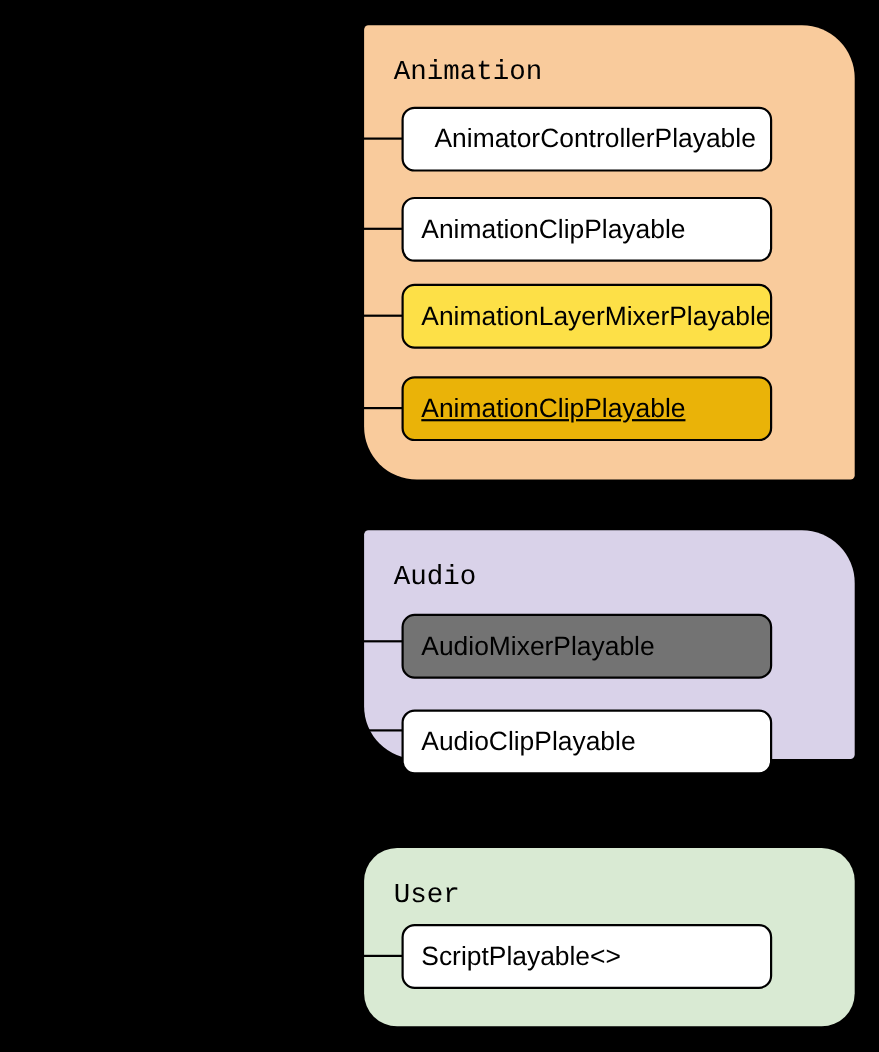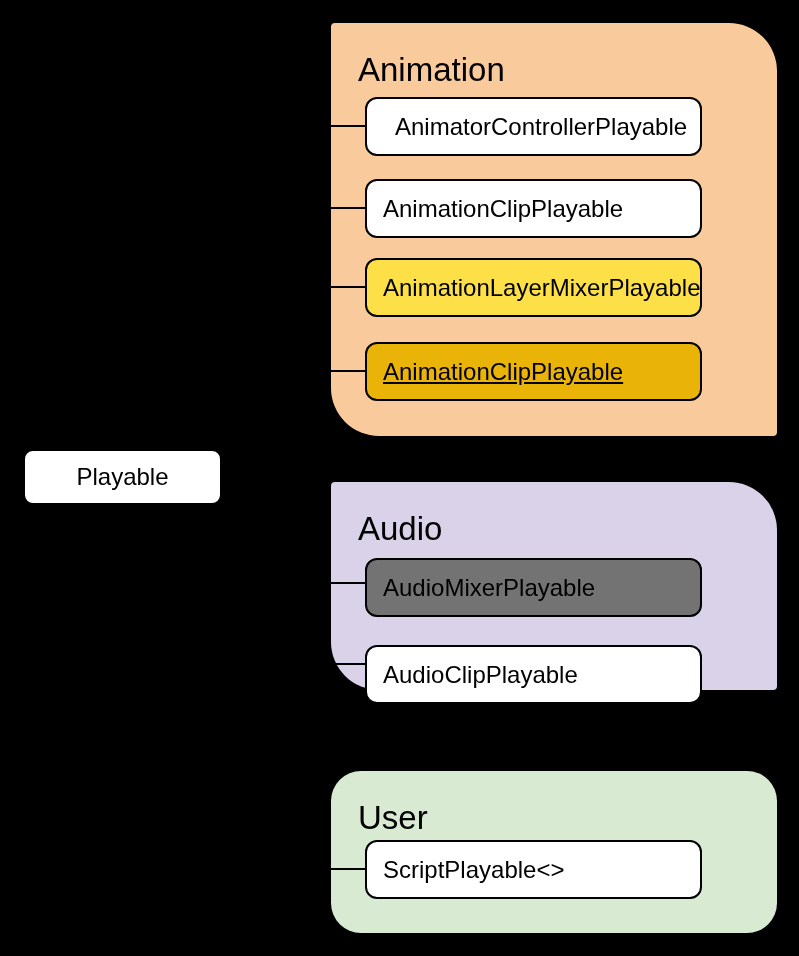--- a/index.html
+++ b/index.html
@@ -19,23 +19,24 @@
   .group {
     position: absolute;
     left: 331px;
     width: 446px;
     border-radius: 4px 48px 4px 48px;
   }
   .group-title {
     position: absolute;
     left: 27px;
     top: 29px;
-    font-size: 33px;
+    font-size: 25px;
     line-height: 1.1;
     white-space: nowrap;
+    font-family: Liberation Mono, monospace;
   }
   .node {
     position: absolute;
     background: #FFFFFF;
     border: 2px solid #000000;
     box-sizing: border-box;
     display: flex;
     align-items: center;
     font-size: 24px;
     white-space: nowrap;
@@ -62,23 +63,20 @@
     width: 126px;
     height: 2px;
     background: #000000;
   }
 </style>
 </head>
 <body>
 
 <div class="canvas" style="background: rgb(0, 0, 0);">
 
-  <div class="node root-node" style="background: rgb(255, 255, 255);">
-    <span>Playable</span>
-  </div>
 
   <div class="group" style="top: 23px; height: 413px; background: rgb(249, 203, 156);">
     <div class="group-title">Animation</div>
 
     <div class="connector" style="top: 102px; background: rgb(0, 0, 0);"></div>
     <div class="connector" style="top: 184px; background: rgb(0, 0, 0);"></div>
     <div class="connector" style="top: 263px; background: rgb(0, 0, 0);"></div>
     <div class="connector" style="top: 347px; background: rgb(0, 0, 0);"></div>
 
     <div class="node child-node" style="top: 74px; background: rgb(255, 255, 255); padding-left: 28px;">

